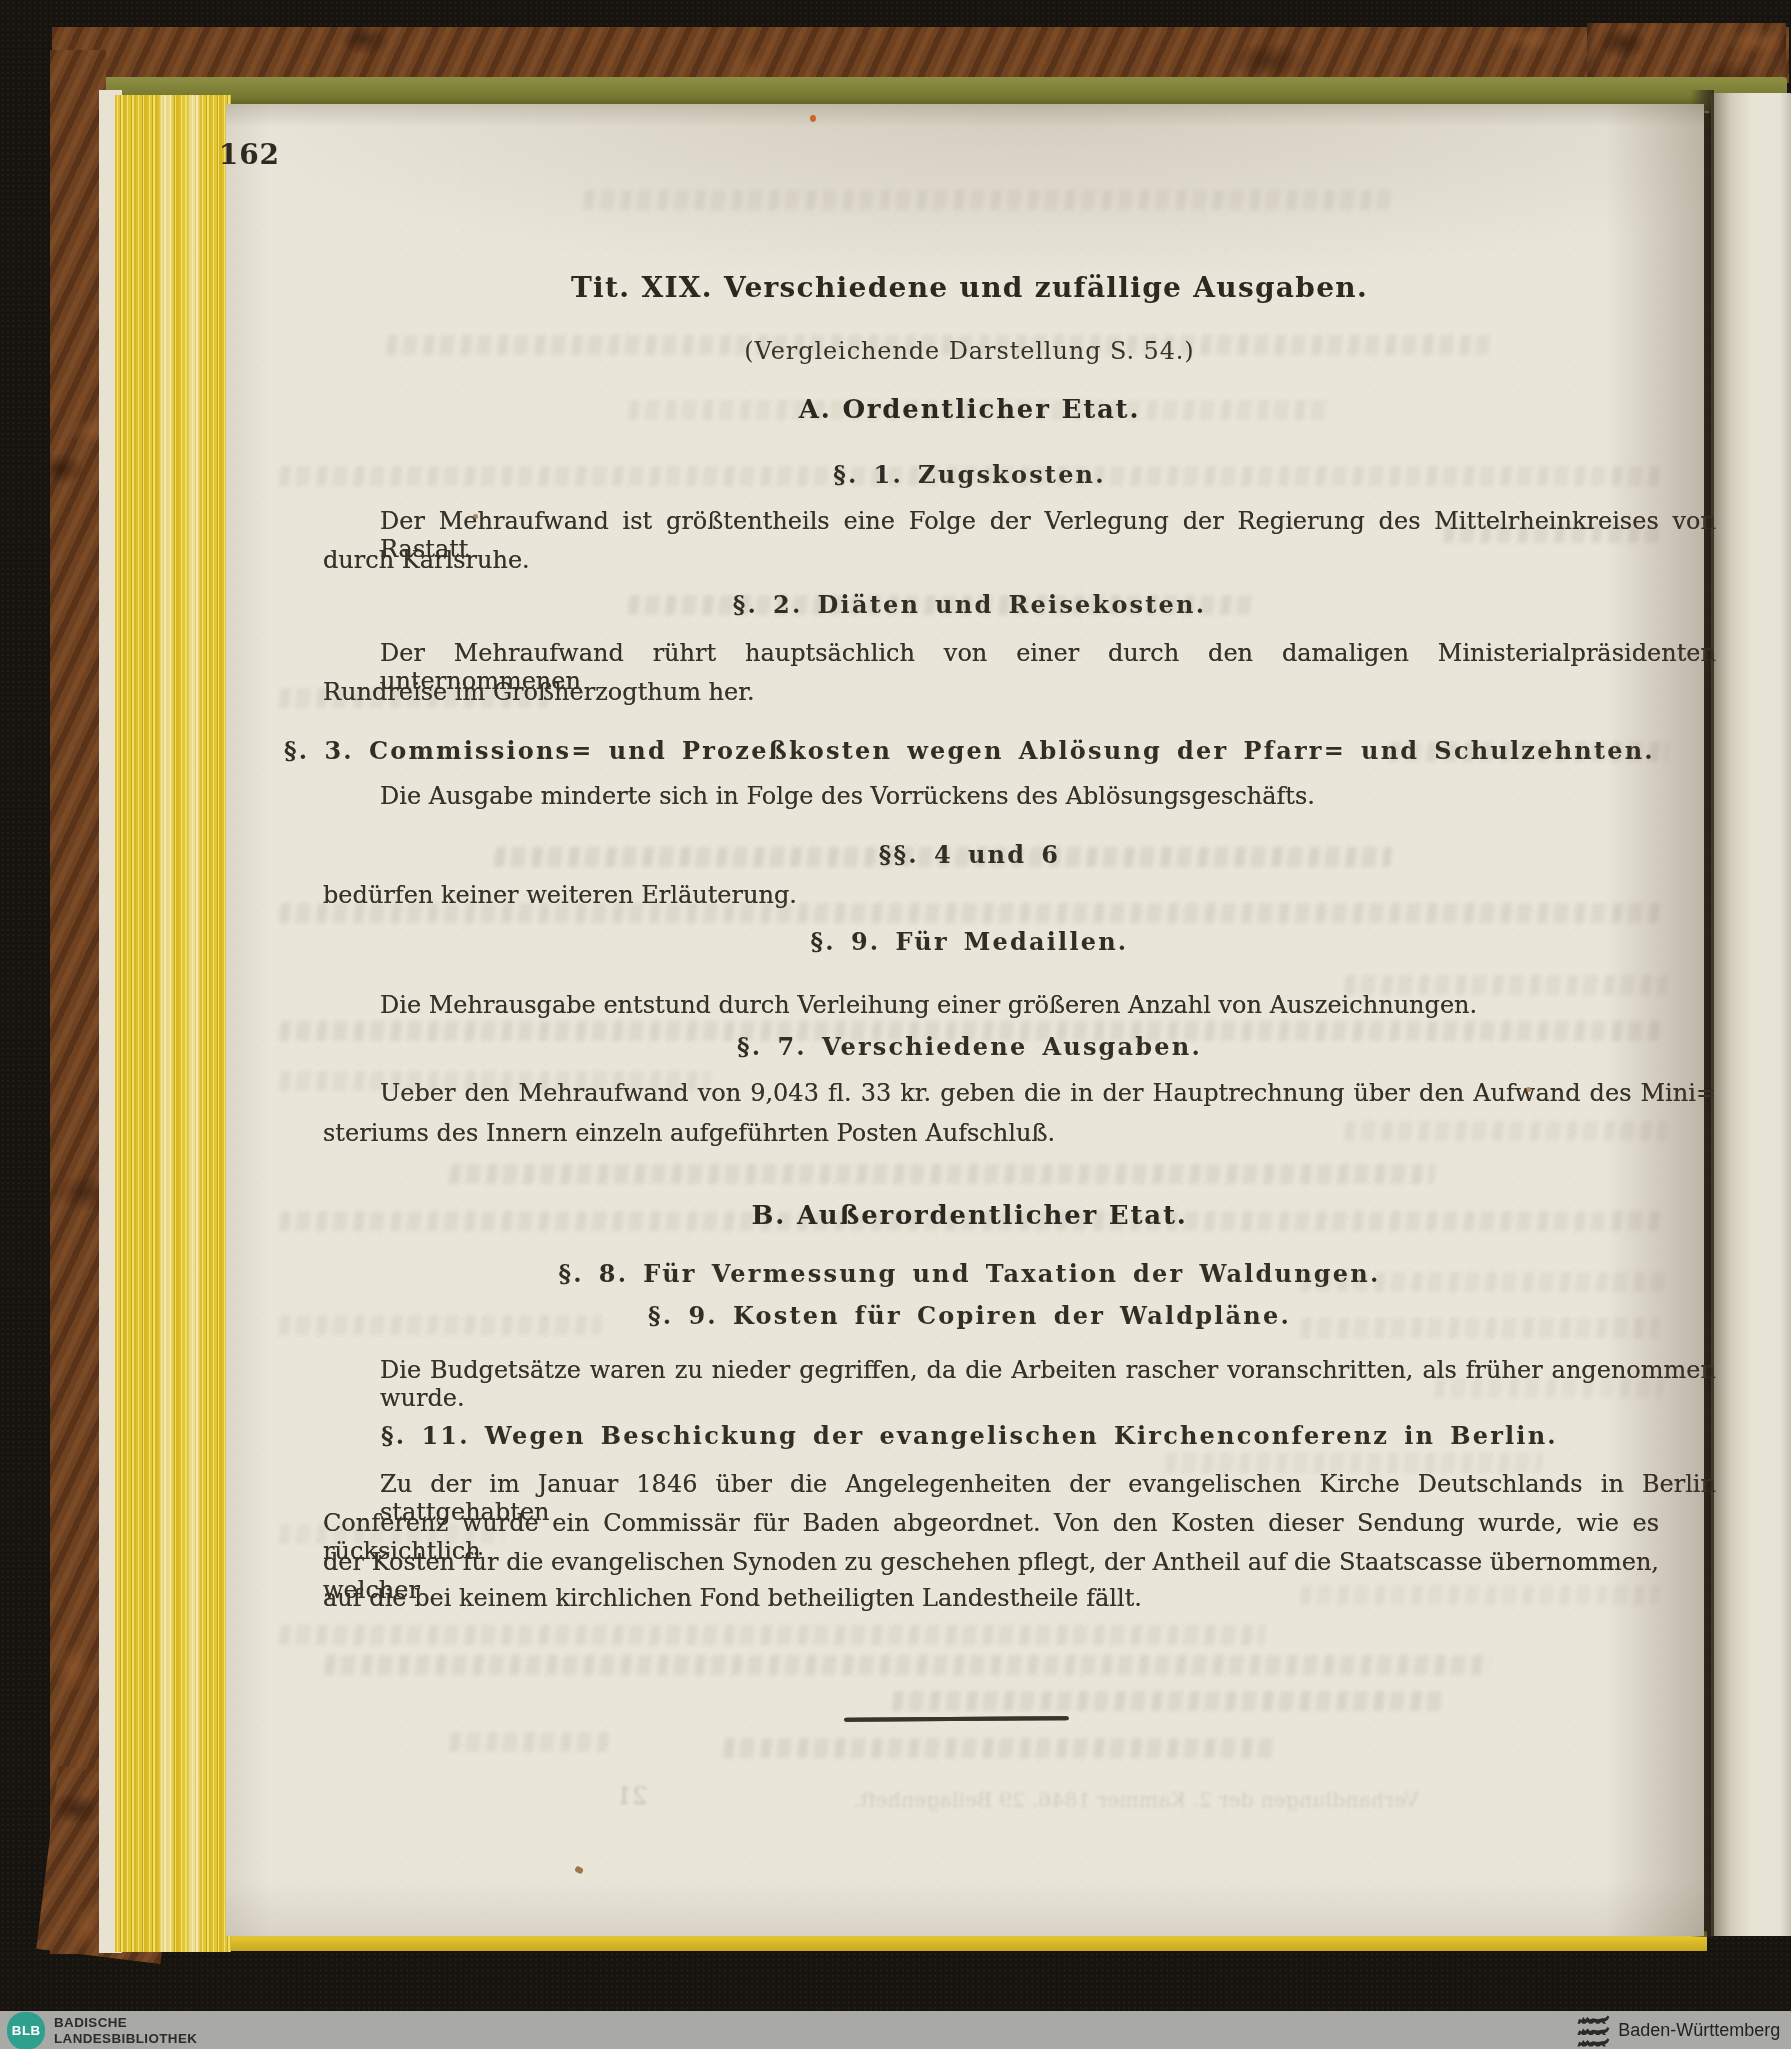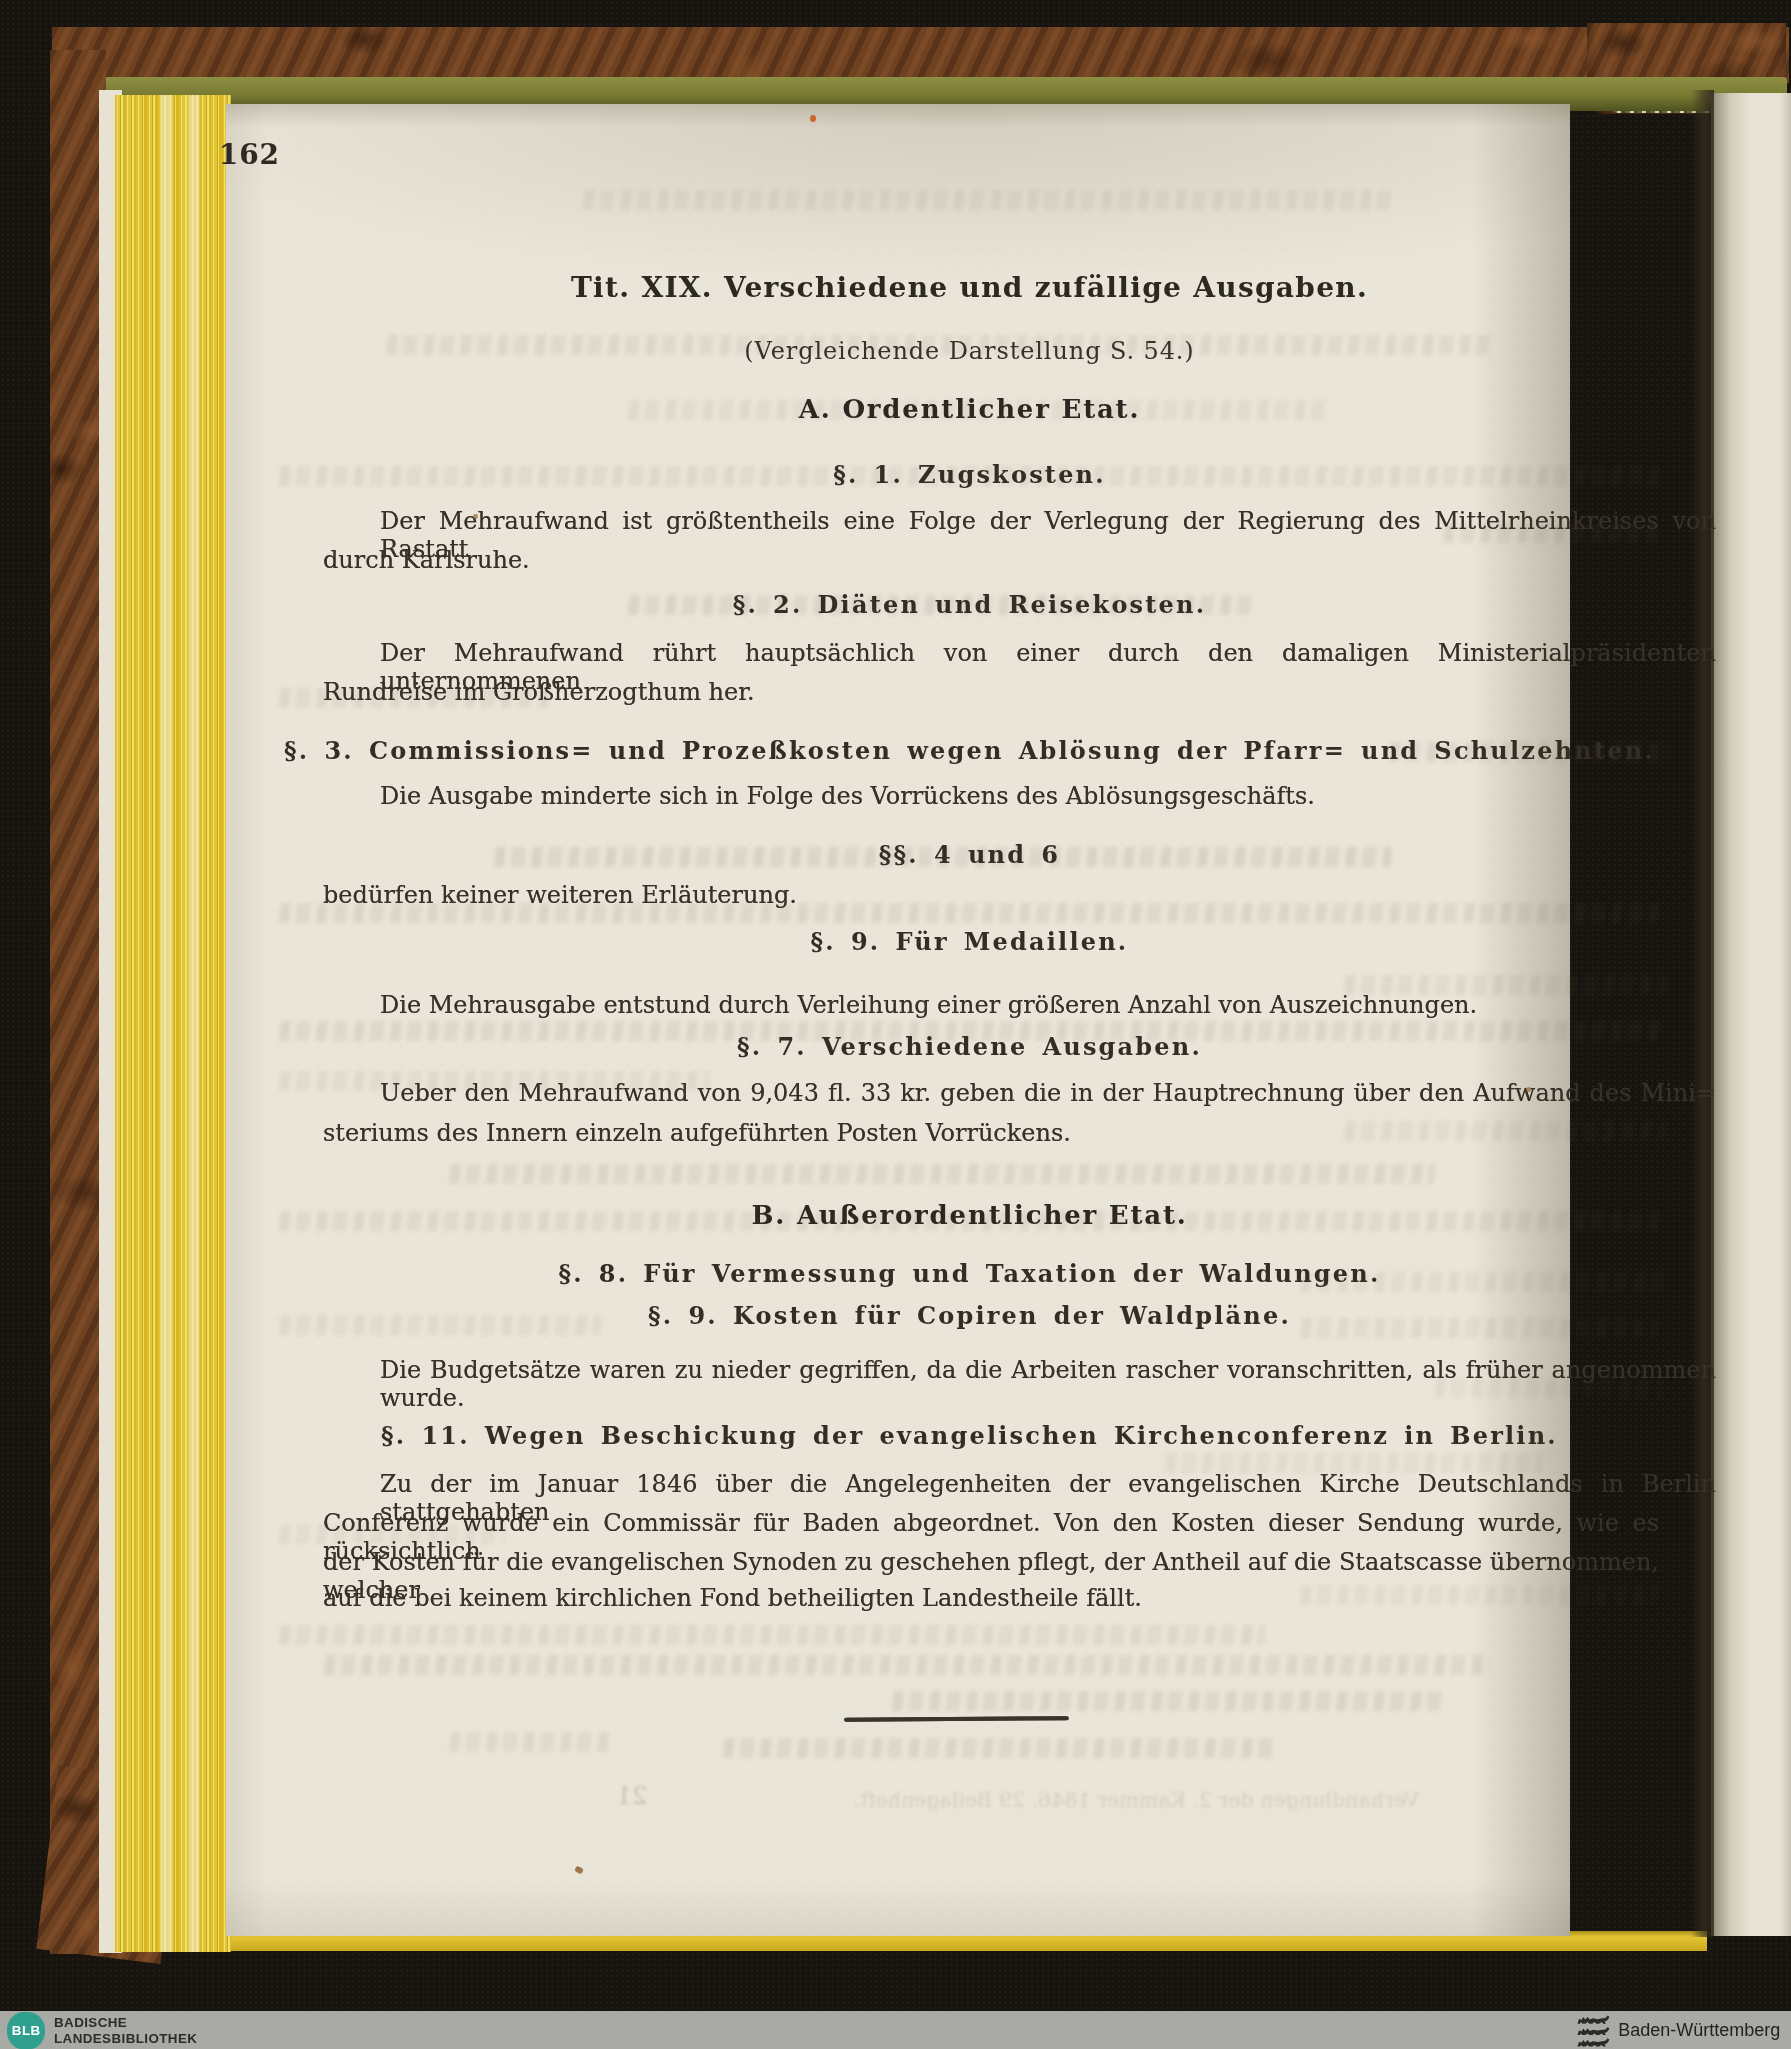--- a/index.html
+++ b/index.html
@@ -40,21 +40,21 @@
   }
   #bottom-edge{position:absolute;left:231px;top:1931px;width:1476px;height:19.7px;
     background:linear-gradient(180deg,#a98f1c 0,#e3c433 30%,#caa81e 100%);}
   #gutter{position:absolute;left:1691px;top:90px;width:23px;height:1847px;
     background:linear-gradient(90deg,rgba(60,50,34,0) 0,rgba(58,48,32,0.65) 55%,rgba(40,32,20,0.8) 100%);}
   #right-page{position:absolute;left:1711px;top:93px;width:81px;height:1843px;background:#e8e4d5;
     background-image:linear-gradient(90deg,rgba(70,58,38,0.55) 0,rgba(120,108,82,0.2) 19.7px,rgba(0,0,0,0) 41px),
                      linear-gradient(270deg,rgba(90,80,60,0.25) 0,rgba(0,0,0,0) 12.5px);}
   
   #page{
-    position:absolute;left:226px;top:104px;width:1344px;height:1832px;
+    position:absolute;left:226px;top:104px;width:1478px;height:1832px;
     background-image:
       radial-gradient(circle, rgba(120,110,88,0.14) 0.7px, transparent 1px),
       radial-gradient(1164px 251px at 55% 0%, rgba(115,105,80,0.20), transparent 72%),
       linear-gradient(90deg, rgba(110,100,78,0.12), transparent 43px),
       linear-gradient(270deg, rgba(85,75,55,0.30), transparent 99px),
       linear-gradient(0deg, rgba(110,100,80,0.14), transparent 57px),
       linear-gradient(180deg, rgba(100,92,70,0.22), transparent 23px);
     background-size:20.6px 17px,auto,auto,auto,auto,auto;
     background-color:#e9e5d8;
     color:#37312a;
@@ -155,21 +155,21 @@
   <div class="bline indent" style="top:678px;">Die Ausgabe minderte sich in Folge des Vorrückens des Ablösungsgeschäfts.</div>
 
   <div class="h-center shead" style="top:736px;">§§. 4 und 6</div>
   <div class="bline" style="top:777px;">bedürfen keiner weiteren Erläuterung.</div>
 
   <div class="h-center shead" style="top:823px;">§. 9. Für Medaillen.</div>
   <div class="bline indent" style="top:870px;margin-top:17px;">Die Mehrausgabe entstund durch Verleihung einer größeren Anzahl von Auszeichnungen.</div>
 
   <div class="h-center shead" style="top:928px;">§. 7. Verschiedene Ausgaben.</div>
   <div class="bline indent fill" style="top:975px;">Ueber den Mehraufwand von 9,043 fl. 33 kr. geben die in der Hauptrechnung über den Aufwand des Mini=</div>
-  <div class="bline" style="top:1015px;">steriums des Innern einzeln aufgeführten Posten Vorrückens.</div>
+  <div class="bline" style="top:1015px;">steriums des Innern einzeln aufgeführten Posten Aufschluß.</div>
 
   <div class="h-center etat" style="top:1096px;">B. Außerordentlicher Etat.</div>
 
   <div class="h-center shead" style="top:1155px;">§. 8. Für Vermessung und Taxation der Waldungen.</div>
   <div class="h-center shead" style="top:1197px;">§. 9. Kosten für Copiren der Waldpläne.</div>
   <div class="bline indent fill" style="top:1252px;">Die Budgetsätze waren zu nieder gegriffen, da die Arbeiten rascher voranschritten, als früher angenommen wurde.</div>
 
   <div class="h-center shead" style="top:1317px;">§. 11. Wegen Beschickung der evangelischen Kirchenconferenz in Berlin.</div>
   <div class="bline indent fill" style="top:1366px;">Zu der im Januar 1846 über die Angelegenheiten der evangelischen Kirche Deutschlands in Berlin stattgehabten</div>
   <div class="bline fill" style="top:1405px;">Conferenz wurde ein Commissär für Baden abgeordnet.  Von den Kosten dieser Sendung wurde, wie es rücksichtlich</div>

